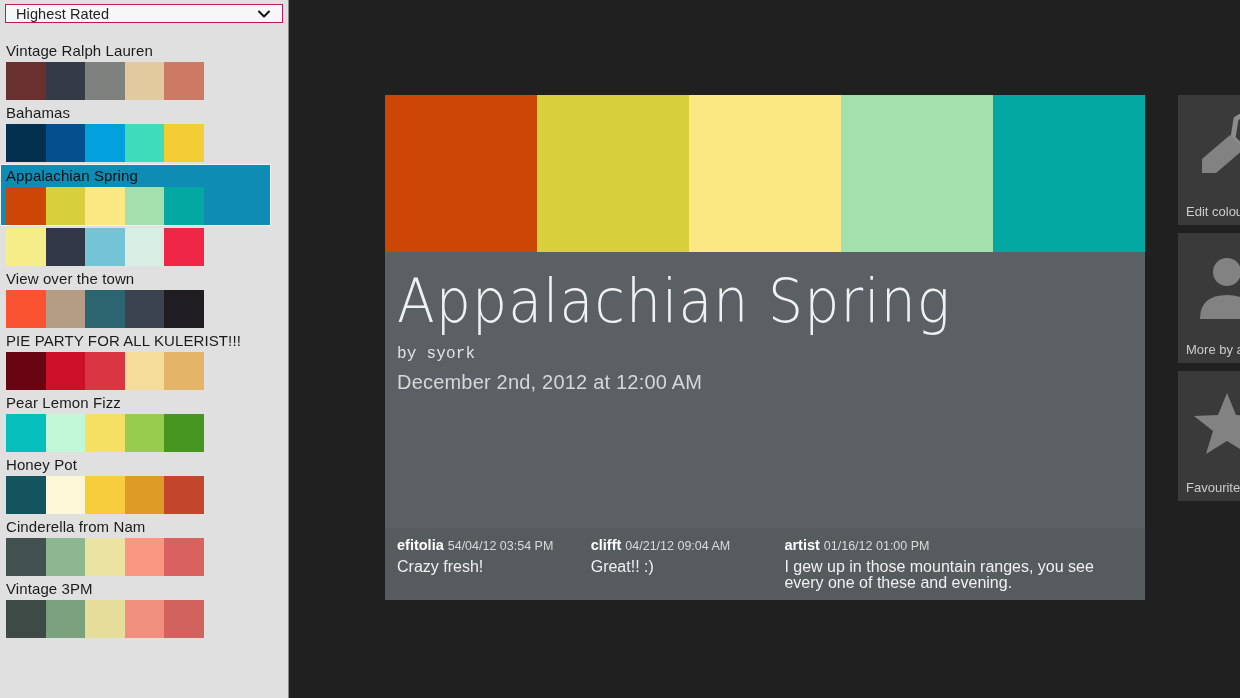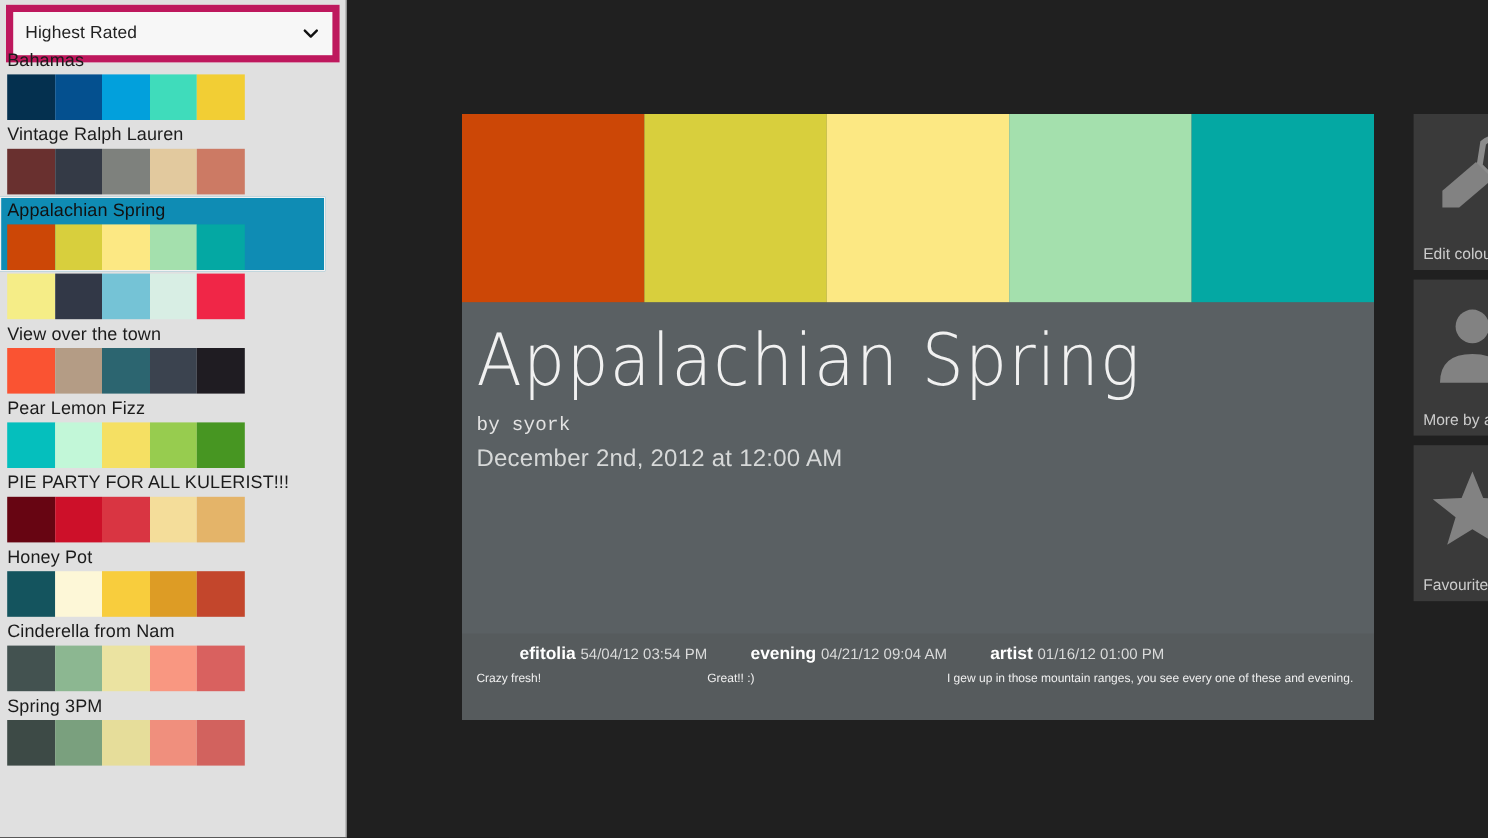--- a/index.html
+++ b/index.html
@@ -22,23 +22,23 @@
     left: 0; top: 0;
     width: 289px; height: 698px;
     background: #e0e0e0;
     border-right: 1px solid #8a8a8a;
     overflow: hidden;
   }
 
   #sort-select {
     position: absolute;
     left: 5px; top: 4px;
-    width: 278px; height: 48px;
+    width: 278px; height: 19px;
     background: #f7f7f7;
-    border: 6px solid #be185d;
+    border: 1px solid #be185d;
     display: flex;
     align-items: center;
     padding: 0 10px;
     cursor: pointer;
   }
   #sort-select .sel-label {
     font-size: 14.5px;
     color: #222;
     flex: 1;
     letter-spacing: .1px;
@@ -155,29 +155,28 @@
   .comment:nth-child(3) { width: 360px; }
   .comment .c-head {
     white-space: nowrap;
     line-height: 18px;
     margin-bottom: 4px;
   }
   .comment .c-user {
     font-size: 14.5px;
     font-weight: bold;
     color: #ffffff;
-    margin-left: 36px;
   }
   .comment .c-time {
     font-size: 12.5px;
     color: #d9dada;
     margin-left: 4px;
   }
   .comment .c-text {
-    font-size: 10px;
+    font-size: 16px;
     color: #f0f0f0;
     line-height: 16px;
   }
 
   
   #actions {
     position: absolute;
     left: 888px; top: 95px;
     width: 62px;
   }
@@ -215,39 +214,39 @@
       <span class="sel-label">Highest Rated</span>
       <span class="chev">
         <svg viewBox="0 0 16 16" width="16" height="16" aria-hidden="true">
           <path d="M3 5.5 L8 10.5 L13 5.5" fill="none" stroke="#111" stroke-width="2" stroke-linecap="round" stroke-linejoin="round"></path>
         </svg>
       </span>
     </div>
 
     <div id="palette-list">
         <div class="pal-item">
+          <div class="pal-title">Vintage Ralph Lauren</div>
+          <div class="pal-swatches">
+            <div class="sw" style="background: rgb(105, 48, 47);"></div>
+            <div class="sw" style="background: rgb(52, 58, 70);"></div>
+            <div class="sw" style="background: rgb(126, 129, 125);"></div>
+            <div class="sw" style="background: rgb(226, 201, 158);"></div>
+            <div class="sw" style="background: rgb(204, 122, 100);"></div>
+          </div>
+        </div>
+        <div class="pal-item">
           <div class="pal-title">Bahamas</div>
           <div class="pal-swatches">
             <div class="sw" style="background: rgb(4, 48, 79);"></div>
             <div class="sw" style="background: rgb(4, 80, 143);"></div>
             <div class="sw" style="background: rgb(2, 160, 220);"></div>
             <div class="sw" style="background: rgb(63, 220, 187);"></div>
             <div class="sw" style="background: rgb(242, 206, 52);"></div>
           </div>
         </div>
-        <div class="pal-item">
-          <div class="pal-title">Vintage Ralph Lauren</div>
-          <div class="pal-swatches">
-            <div class="sw" style="background: rgb(105, 48, 47);"></div>
-            <div class="sw" style="background: rgb(52, 58, 70);"></div>
-            <div class="sw" style="background: rgb(126, 129, 125);"></div>
-            <div class="sw" style="background: rgb(226, 201, 158);"></div>
-            <div class="sw" style="background: rgb(204, 122, 100);"></div>
-          </div>
-        </div>
         <div class="pal-item selected">
           <div class="pal-title">Appalachian Spring</div>
           <div class="pal-swatches">
             <div class="sw" style="background: rgb(204, 71, 6);"></div>
             <div class="sw" style="background: rgb(216, 207, 61);"></div>
             <div class="sw" style="background: rgb(252, 232, 131);"></div>
             <div class="sw" style="background: rgb(164, 224, 173);"></div>
             <div class="sw" style="background: rgb(4, 168, 163);"></div>
           </div>
         </div>
@@ -264,61 +263,61 @@
           <div class="pal-title">View over the town</div>
           <div class="pal-swatches">
             <div class="sw" style="background: rgb(250, 83, 50);"></div>
             <div class="sw" style="background: rgb(180, 156, 133);"></div>
             <div class="sw" style="background: rgb(44, 101, 112);"></div>
             <div class="sw" style="background: rgb(59, 67, 79);"></div>
             <div class="sw" style="background: rgb(31, 28, 34);"></div>
           </div>
         </div>
         <div class="pal-item">
+          <div class="pal-title">PIE PARTY  FOR ALL KULERIST!!!</div>
+          <div class="pal-swatches">
+            <div class="sw" style="background: rgb(103, 5, 18);"></div>
+            <div class="sw" style="background: rgb(205, 16, 41);"></div>
+            <div class="sw" style="background: rgb(217, 53, 66);"></div>
+            <div class="sw" style="background: rgb(244, 221, 154);"></div>
+            <div class="sw" style="background: rgb(228, 180, 105);"></div>
+          </div>
+        </div>
+        <div class="pal-item">
           <div class="pal-title">Pear Lemon Fizz</div>
           <div class="pal-swatches">
             <div class="sw" style="background: rgb(5, 191, 189);"></div>
             <div class="sw" style="background: rgb(194, 247, 216);"></div>
             <div class="sw" style="background: rgb(245, 224, 99);"></div>
             <div class="sw" style="background: rgb(151, 204, 79);"></div>
             <div class="sw" style="background: rgb(71, 150, 34);"></div>
           </div>
         </div>
         <div class="pal-item">
-          <div class="pal-title">PIE PARTY  FOR ALL KULERIST!!!</div>
-          <div class="pal-swatches">
-            <div class="sw" style="background: rgb(103, 5, 18);"></div>
-            <div class="sw" style="background: rgb(205, 16, 41);"></div>
-            <div class="sw" style="background: rgb(217, 53, 66);"></div>
-            <div class="sw" style="background: rgb(244, 221, 154);"></div>
-            <div class="sw" style="background: rgb(228, 180, 105);"></div>
-          </div>
-        </div>
-        <div class="pal-item">
           <div class="pal-title">Honey Pot</div>
           <div class="pal-swatches">
             <div class="sw" style="background: rgb(20, 84, 94);"></div>
             <div class="sw" style="background: rgb(253, 247, 215);"></div>
             <div class="sw" style="background: rgb(248, 205, 61);"></div>
             <div class="sw" style="background: rgb(221, 156, 37);"></div>
             <div class="sw" style="background: rgb(195, 70, 44);"></div>
           </div>
         </div>
         <div class="pal-item">
           <div class="pal-title">Cinderella from Nam</div>
           <div class="pal-swatches">
             <div class="sw" style="background: rgb(67, 82, 80);"></div>
             <div class="sw" style="background: rgb(140, 183, 145);"></div>
             <div class="sw" style="background: rgb(235, 227, 161);"></div>
             <div class="sw" style="background: rgb(249, 151, 129);"></div>
             <div class="sw" style="background: rgb(217, 97, 95);"></div>
           </div>
         </div>
         <div class="pal-item">
-          <div class="pal-title">Spring 3PM</div>
+          <div class="pal-title">Vintage 3PM</div>
           <div class="pal-swatches">
             <div class="sw" style="background: rgb(61, 74, 70);"></div>
             <div class="sw" style="background: rgb(122, 160, 126);"></div>
             <div class="sw" style="background: rgb(230, 221, 154);"></div>
             <div class="sw" style="background: rgb(240, 143, 125);"></div>
             <div class="sw" style="background: rgb(210, 98, 94);"></div>
           </div>
         </div>
       </div>
   </div>
@@ -339,21 +338,21 @@
         <div id="card-title">Appalachian Spring</div>
         <div id="card-author">by syork</div>
         <div id="card-date">December 2nd, 2012 at 12:00 AM</div>
 
         <div id="comments">
             <div class="comment">
               <div class="c-head"><span class="c-user">efitolia</span><span class="c-time">54/04/12 03:54 PM</span></div>
               <div class="c-text">Crazy fresh!</div>
             </div>
             <div class="comment">
-              <div class="c-head"><span class="c-user">evening</span><span class="c-time">04/21/12 09:04 AM</span></div>
+              <div class="c-head"><span class="c-user">clifft</span><span class="c-time">04/21/12 09:04 AM</span></div>
               <div class="c-text">Great!! :)</div>
             </div>
             <div class="comment">
               <div class="c-head"><span class="c-user">artist</span><span class="c-time">01/16/12 01:00 PM</span></div>
               <div class="c-text">I gew up in those mountain ranges, you see every one of these and evening.</div>
             </div>
           </div>
       </div>
     </div>
 

